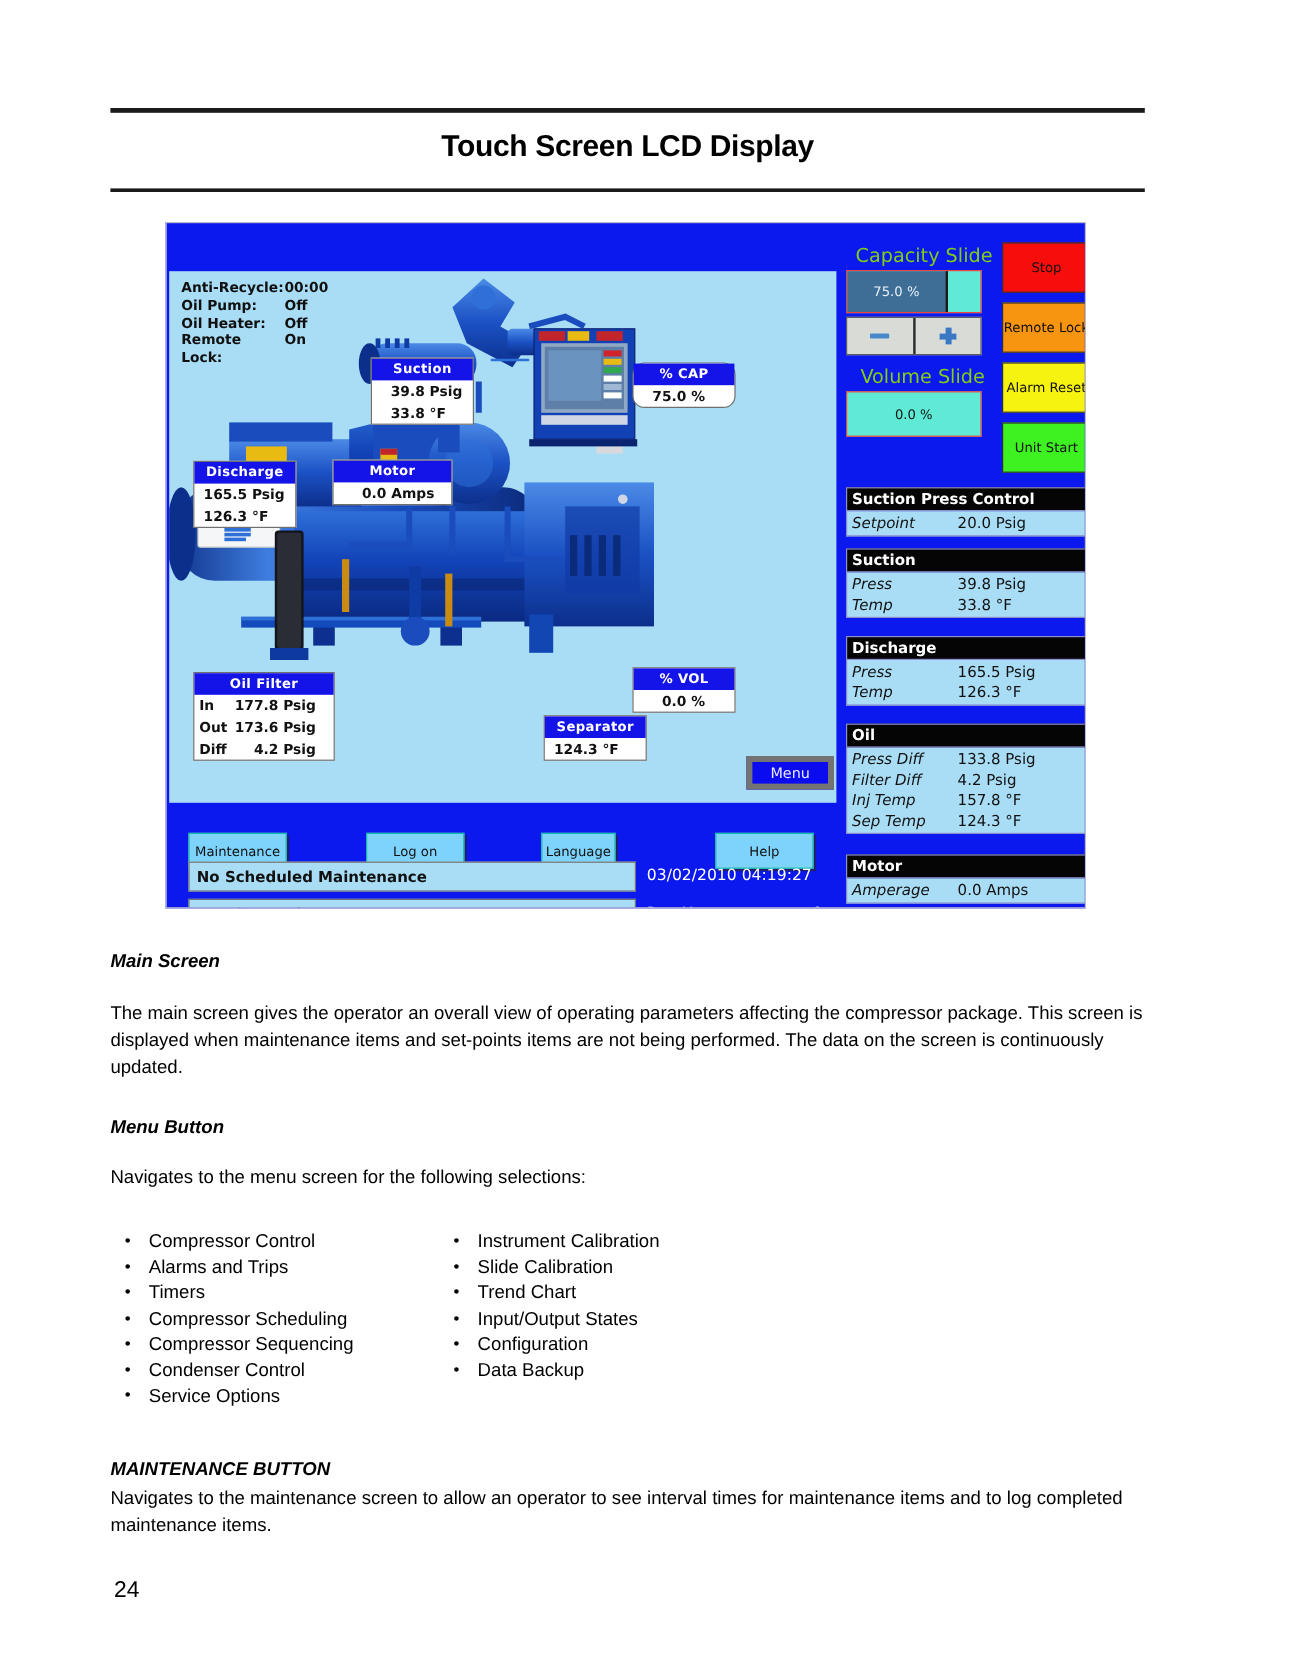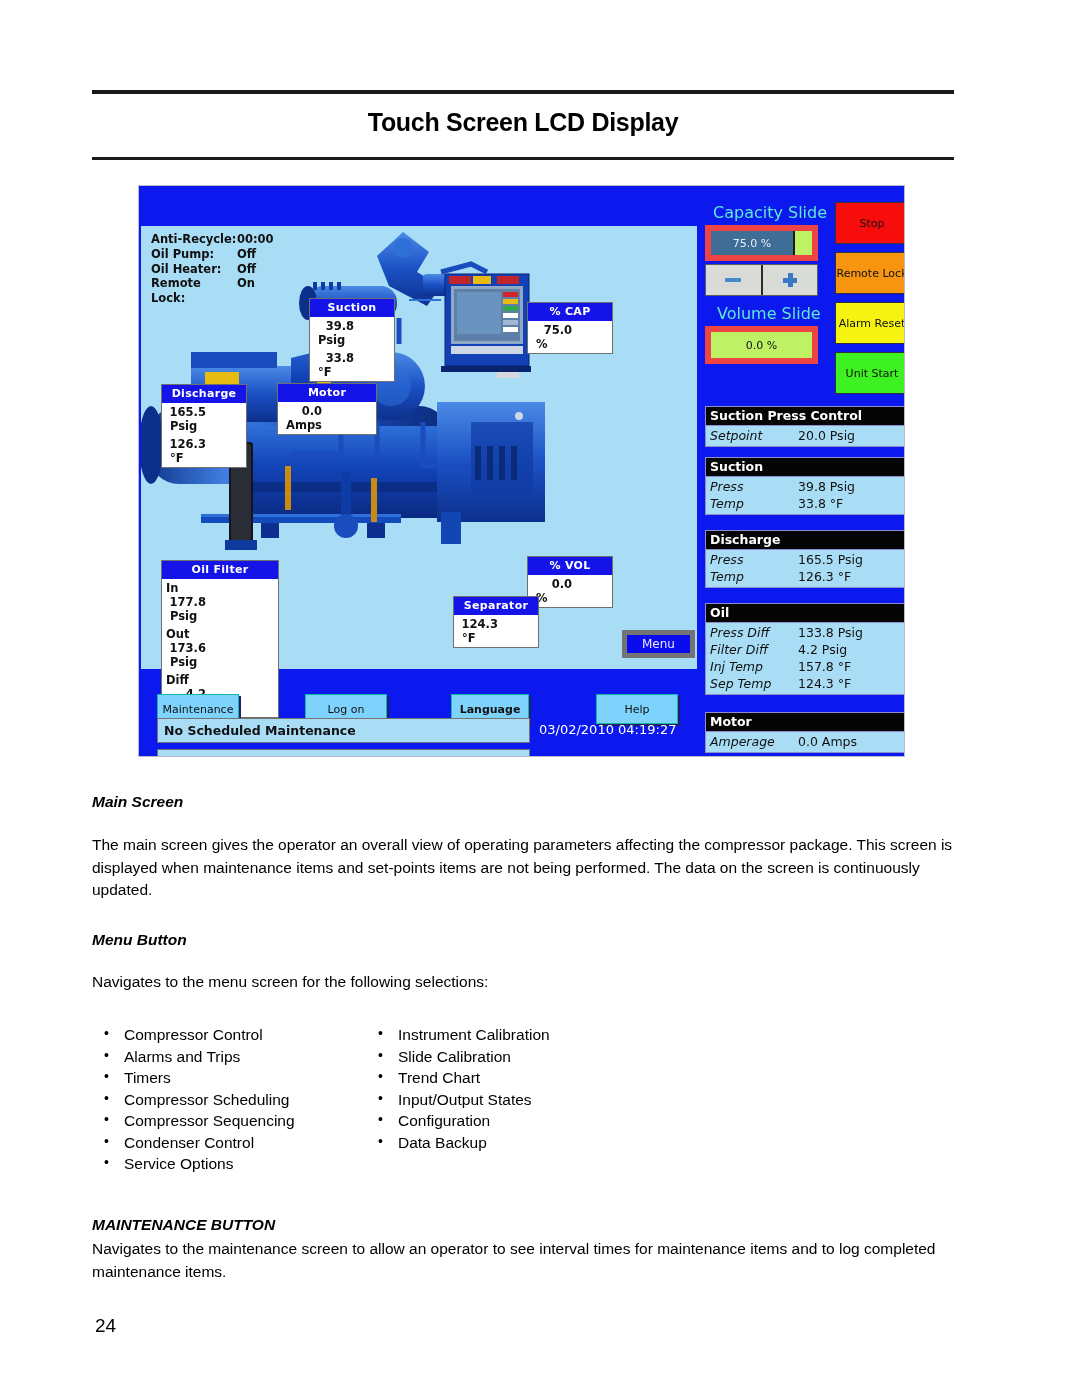--- a/index.html
+++ b/index.html
@@ -106,28 +106,27 @@
   }
   .ro-title {
     background:#1414e8; color:#ffffff;
     font-size:11px; font-weight:bold;
     text-align:center; padding:2px 0 3px;
     letter-spacing:0.3px;
   }
   .ro-row {
     display:flex; font-size:11.5px; font-weight:bold; color:#111;
     padding:2px 4px 2px 4px;
-    flex-direction:column;
   }
   .ro-row .c1 { width:40px; text-align:right; }
   .ro-row .c3 { width:34px; text-align:left; padding-left:4px; }
   .ro-row .l1 { width:26px; text-align:left; }
 
   #box-suction { left:168px; top:72px; width:86px; }
-  #box-cap     { left:386px; top:76px; width:86px; }
+  #box-cap     { left:386px; top:76px; width:86px;border-radius:10px; }
   #box-discharge { left:20px; top:158px; width:86px; }
   #box-motor   { left:136px; top:157px; width:100px; }
   #box-vol     { left:386px; top:330px; width:86px; }
   #box-oilfilter { left:20px; top:334px; width:118px; }
   #box-separator { left:312px; top:370px; width:86px; }
 
   
   .menu-btn {
     position:absolute; left:481px; top:404px; width:73px; height:28px;
     background:#0b0bf0; color:#e8e8ff;
@@ -146,21 +145,21 @@
     position:absolute; top:16px; height:30px;
     background:#7dd3fc; color:#111;
     border:1px solid #14b8a6;
     box-shadow:2px 2px 0 #1f1f6e;
     font-size:11px;
     display:flex; align-items:center; justify-content:center;
     font-family:"DejaVu Sans", sans-serif;
   }
   #btn-maint { left:6px; width:82px; }
   #btn-logon { left:154px; width:82px; }
-  #btn-lang  { left:300px; width:78px;font-weight:bold; }
+  #btn-lang  { left:300px; width:62px; }
   #btn-help  { left:445px; width:82px; }
 
   .statline {
     position:absolute; left:18px; height:25px;
     background:#a8ddf5; border:1px solid #737373;
     width:373px;
     display:flex; align-items:center;
     padding-left:6px;
     font-size:12.5px; font-weight:bold; color:#111;
     font-family:"DejaVu Sans", sans-serif;
@@ -171,29 +170,29 @@
   .rt-text {
     position:absolute; color:#ffffff; font-size:13px;
     font-family:"DejaVu Sans", sans-serif;
   }
   #dt-stamp { left:400px; top:536px; }
   #run-lbl  { left:400px; top:568px; }
   #run-val  { left:538px; top:568px; }
 
   
   .cap-label, .vol-label {
-    position:absolute; color:#5eead4; font-size:16px;
+    position:absolute; color:#84cc16; font-size:16px;
     font-family:"DejaVu Sans", sans-serif;
   }
   .cap-label { left:574px; top:17px; }
   .vol-label { left:578px; top:118px; }
 
   .slide-track {
     position:absolute; left:566px; width:113px; height:36px;
-    background:#bef264; border:6px solid #ef4444;
+    background:#5eead4; border:1px solid #ef4444;
   }
   #cap-track { top:39px; }
   #cap-fill {
     position:absolute; left:0; top:0; width:84px; height:100%;
     background:#3e6d96; border-right:2px solid #1b1b1b;
     color:#e6f0fa; font-size:11px;
     display:flex; align-items:center; justify-content:center;
     font-family:"DejaVu Sans", sans-serif;
   }
   #vol-track {

